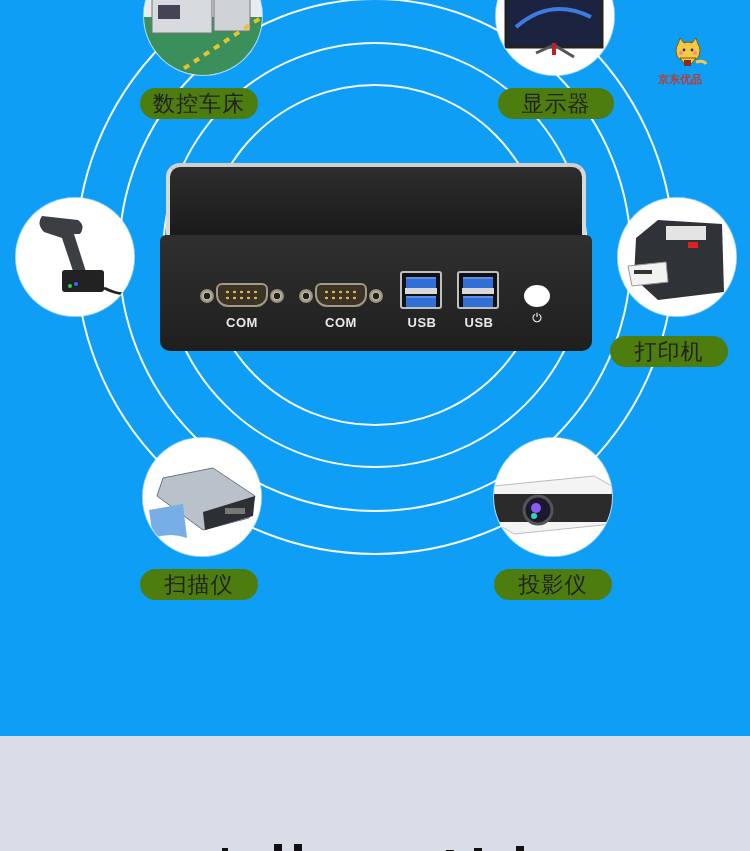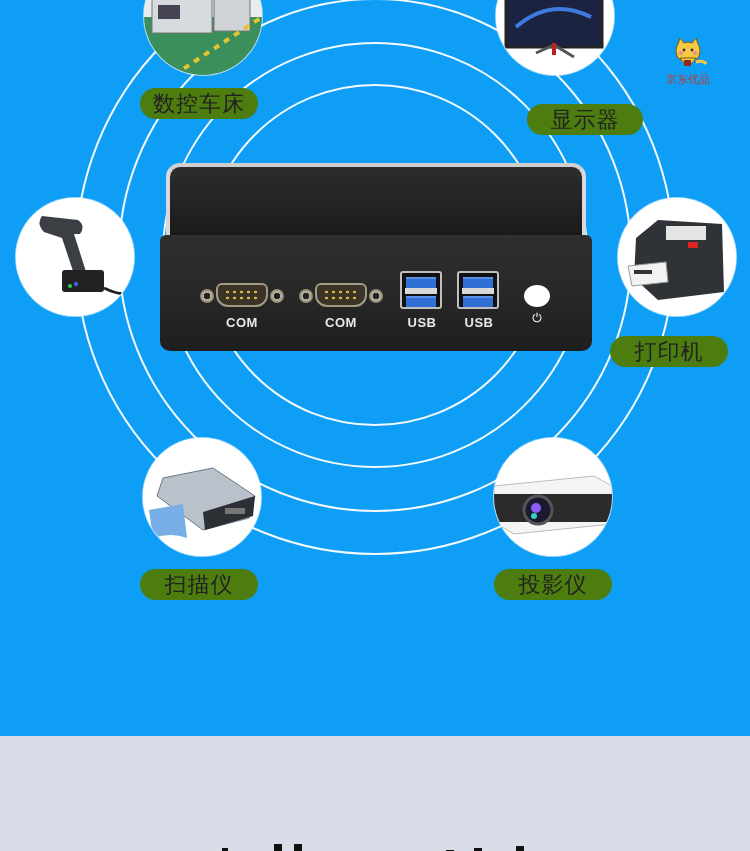--- a/index.html
+++ b/index.html
@@ -2,21 +2,21 @@
 <html><head>
 <meta charset="utf-8">
 <style>
   html, body { margin:0; padding:0; }
   body { width:750px; height:851px; overflow:hidden; font-family:"DejaVu Sans", sans-serif; background:#d9dde7; }
   .hero { position:absolute; left:0; top:0; width:750px; height:736px; background:#0f9ef5; overflow:hidden; }
   .ring { position:absolute; border:2px solid rgba(255,255,255,0.95); border-radius:50%; box-sizing:border-box; }
   .device-circle { position:absolute; width:118px; height:118px; border-radius:50%; background:#fff; overflow:hidden; box-shadow:0 0 0 1px rgba(255,255,255,0.6); }
   .pill { position:absolute; height:31px; border-radius:16px; background:#4d7c0f; color:#222; font-size:22px; line-height:31px; text-align:center; letter-spacing:1px; font-family:"DejaVu Sans", sans-serif; }
   .logo { position:absolute; left:658px; top:38px; width:60px; height:52px; }
-  .logo-text { position:absolute; left:0; top:34px; width:60px; text-align:center; font-size:11px; font-weight:normal; color:#c0392b; letter-spacing:0; }
+  .logo-text { position:absolute; left:0; top:34px; width:60px; font-size:11px; font-weight:bold; color:#c0392b; letter-spacing:0; }
   
   .pc { position:absolute; left:160px; top:163px; width:432px; height:190px; }
   .pc-top { position:absolute; left:6px; top:0; width:420px; height:78px; border-radius:14px 14px 4px 4px; background:linear-gradient(#2d2d2d,#1a1a1a); border:4px solid #d9d9d9; border-top-color:#cfcfcf; box-sizing:border-box; }
   .pc-front { position:absolute; left:0; top:72px; width:432px; height:116px; border-radius:6px 6px 10px 10px; background:linear-gradient(#2f2f2f,#262626 60%,#1e1e1e); }
   .port-label { position:absolute; top:152px; font-size:13px; font-weight:bold; color:#e8e8e8; letter-spacing:0.5px; text-align:center; width:50px; font-family:"Liberation Sans", sans-serif; }
   .com { position:absolute; top:120px; width:88px; height:24px; }
   .com .shell { position:absolute; left:18px; top:0; width:52px; height:24px; border-radius:6px 6px 12px 12px; background:#3a3326; border:2px solid #a49b86; box-sizing:border-box; }
   .com .screw { position:absolute; top:6px; width:14px; height:14px; border-radius:50%; background:radial-gradient(circle,#222 30%,#bdb5a0 35%,#8c8570 70%); }
   .com .pins { position:absolute; left:26px; top:6px; width:36px; height:12px; background-image:radial-gradient(circle,#d8b44a 1.2px,transparent 1.6px); background-size:7px 6px; }
   .usb { position:absolute; top:108px; width:42px; height:38px; background:#111; border:2px solid #bfbfbf; border-radius:3px; box-sizing:border-box; }
@@ -65,21 +65,21 @@
 
   <div class="device-circle" style="left:496px;top:-43px;">
     <svg width="118" height="118" viewBox="0 0 118 118">
       <rect width="118" height="118" fill="#fff"></rect>
       <rect x="10" y="30" width="96" height="60" fill="#1b2340" stroke="#222" stroke-width="3"></rect>
       <path d="M20 70 Q55 40 95 60" stroke="#3e7be0" stroke-width="4" fill="none"></path>
       <path d="M40 96 L58 88 L78 100" stroke="#555" stroke-width="3" fill="none"></path>
       <rect x="56" y="86" width="4" height="12" fill="#b22"></rect>
     </svg>
   </div>
-  <div class="pill" style="left:527px;top:88px;width:116px;margin-top:16px;">显示器</div>
+  <div class="pill" style="left:498px;top:88px;width:116px;">显示器</div>
 
   <div class="device-circle" style="left:16px;top:198px;">
     <svg width="118" height="118" viewBox="0 0 118 118">
       <rect width="118" height="118" fill="#fff"></rect>
       <path d="M26 18 L62 22 Q70 28 64 36 L58 36 L72 80 L60 82 L46 40 L28 34 Q20 26 26 18 Z" fill="#3b3f44"></path>
       <rect x="46" y="72" width="42" height="22" rx="3" fill="#222"></rect>
       <circle cx="54" cy="88" r="2" fill="#2bd24a"></circle>
         <circle cx="60" cy="86" r="2" fill="#3a6cff"></circle>
       <path d="M88 90 Q100 96 110 96" stroke="#222" stroke-width="3" fill="none"></path>
     </svg>

